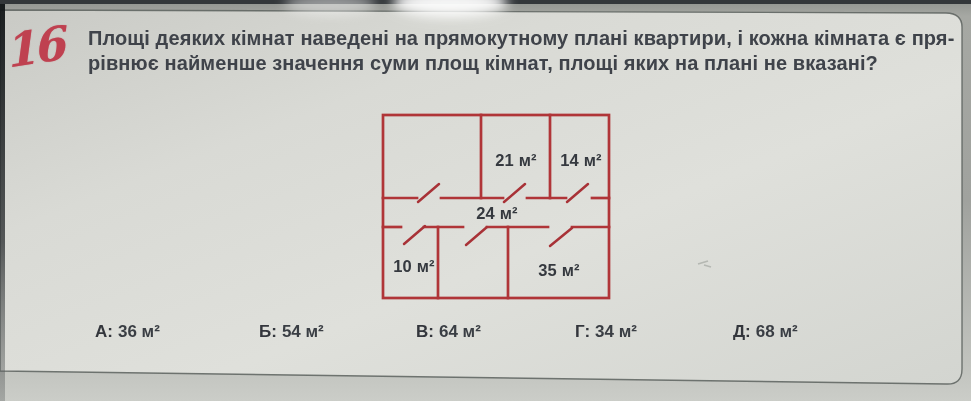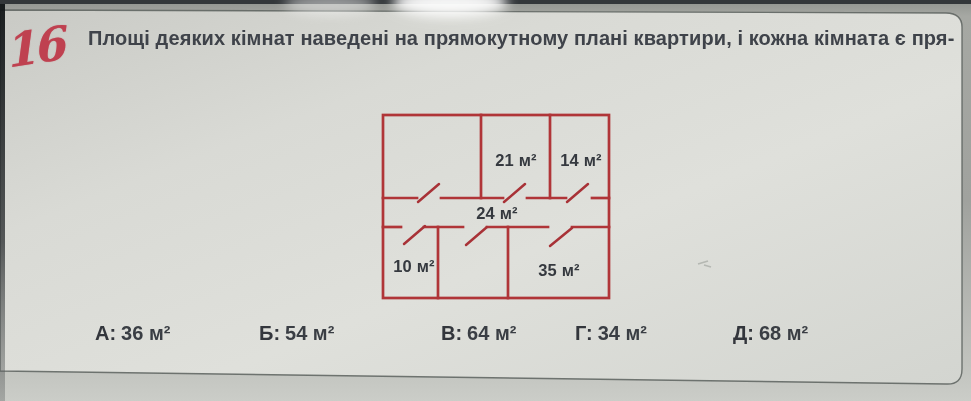--- a/index.html
+++ b/index.html
@@ -24,21 +24,21 @@
     line-height:24.5px;letter-spacing:.1px;white-space:nowrap;
   }
   .plan-svg{position:absolute;left:375px;top:104px;width:245px;height:200px;}
   .plan-svg .wall{stroke:#b03538;stroke-width:2.7;fill:none;stroke-linecap:square;}
   .plan-svg .door{stroke:#a83237;stroke-width:2.5;fill:none;stroke-linecap:round;}
   .plan-svg text{
     font-family:"Liberation Sans",sans-serif;font-size:16.5px;font-weight:600;
     fill:#35393f;text-anchor:middle;letter-spacing:.2px;
   }
   .opt{
-    position:absolute;top:322px;font-size:20px;color:#3a3e44;
+    position:absolute;top:322px;font-size:17px;color:#3a3e44;
     font-weight:600;white-space:nowrap;
   }
   .opt b{font-weight:700;color:#33363c;}
   .opt .val{margin-left:5px;}
 </style>
 </head>
 <body>
 
 <svg id="bg" viewBox="0 0 971 401" xmlns="http://www.w3.org/2000/svg">
   <defs>
@@ -77,20 +77,21 @@
 
   <path d="M698,264 l10,-3 m-4,4 l7,2" stroke="rgba(110,114,110,0.35)" stroke-width="1.5" fill="none"></path>
 </svg>
 
 <div class="content">
 
   <div class="num16">16</div>
 
   <div class="ptext">
     <div>Площі деяких кімнат наведені на прямокутному плані квартири, і кожна кімната є пря-</div>
+    <div>рівнює найменше значення суми площ кімнат, площі яких на плані не вказані?</div>
   </div>
 
   <svg class="plan-svg" viewBox="375 104 245 200" xmlns="http://www.w3.org/2000/svg">
     <g>
 
       <rect class="wall" x="383" y="115" width="226" height="183"></rect>
 
       <path class="wall" d="M481,115 V198"></path>
       <path class="wall" d="M550,115 V198"></path>
 
@@ -122,18 +123,18 @@
       <text x="581" y="166">14 м²</text>
       <text x="497" y="219">24 м²</text>
       <text x="414" y="272">10 м²</text>
       <text x="559" y="276">35 м²</text>
     </g>
   </svg>
 
   <div>
     <span class="opt" style="left:95px"><b>А:</b><span class="val">36 м²</span></span>
     <span class="opt" style="left:259px"><b>Б:</b><span class="val">54 м²</span></span>
-    <span class="opt" style="left:441px"><b>В:</b><span class="val">64 м²</span></span>
+    <span class="opt" style="left:416px"><b>В:</b><span class="val">64 м²</span></span>
     <span class="opt" style="left:575px"><b>Г:</b><span class="val">34 м²</span></span>
     <span class="opt" style="left:733px"><b>Д:</b><span class="val">68 м²</span></span>
   </div>
 
 </div>
 
 </body></html>

